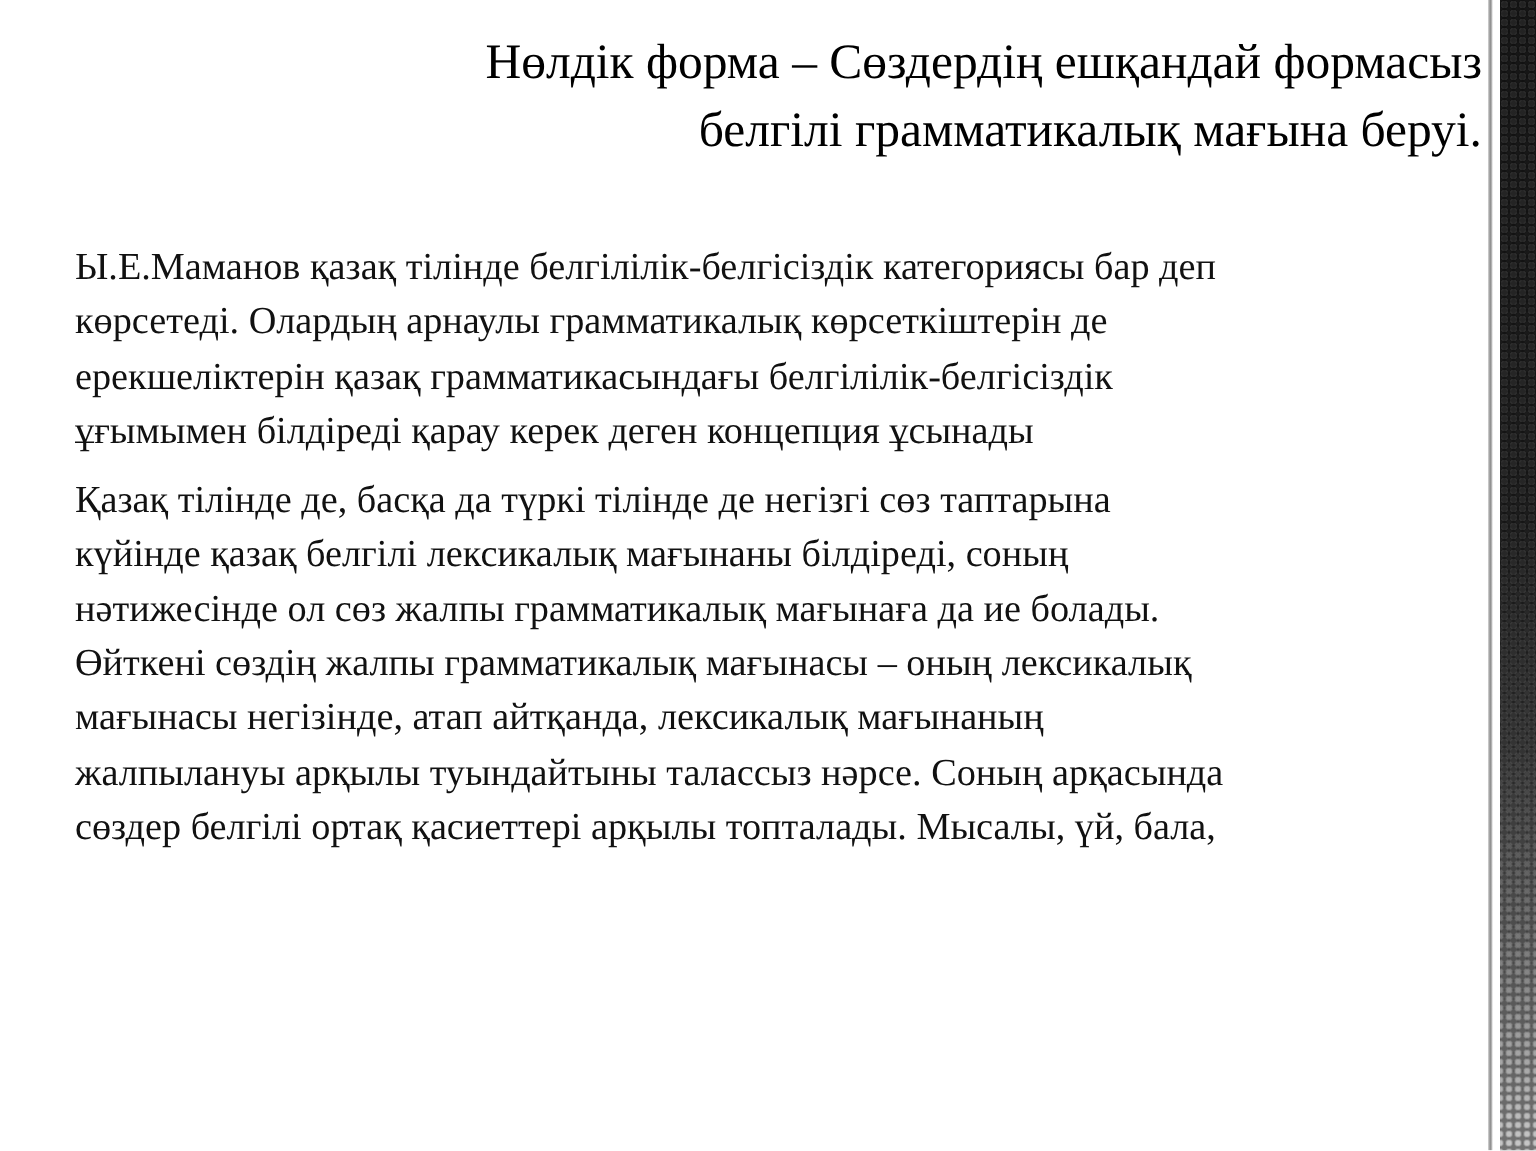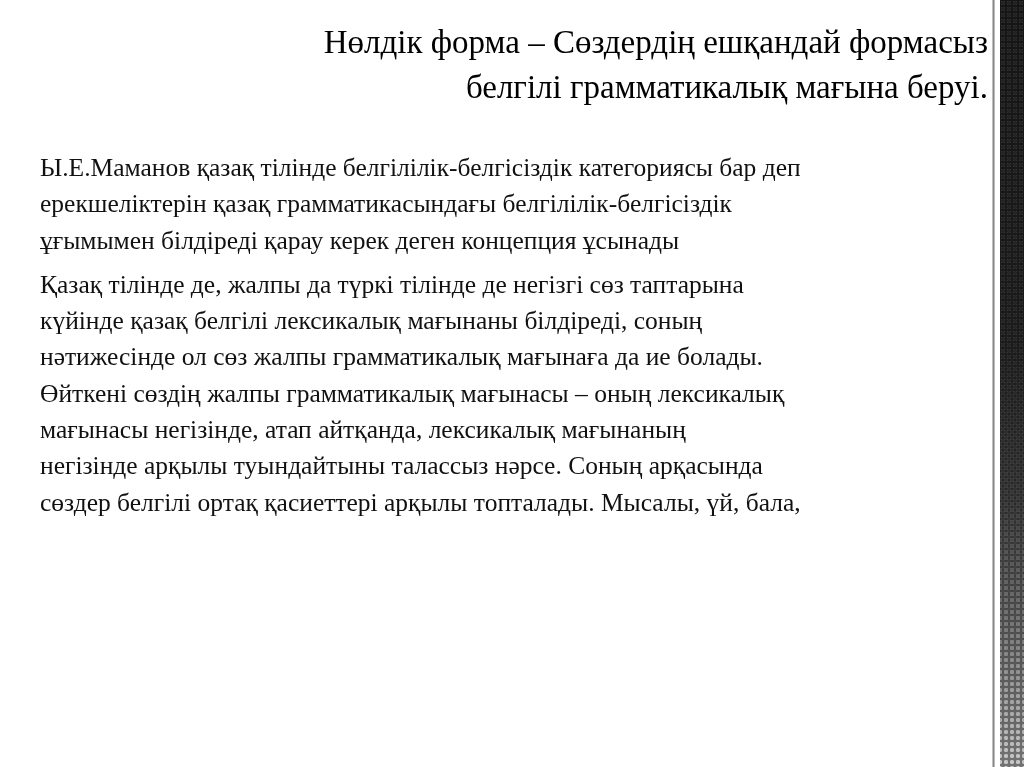--- a/index.html
+++ b/index.html
@@ -66,47 +66,48 @@
     .body {
       position: absolute;
       left: 40px;
       top: 150px;
       width: 940px;
       font-family: "Liberation Serif", "DejaVu Serif", serif;
       font-size: 25.5px;
       line-height: 36.3px;
       color: #111111;
     }
-    .para { margin: 0; }
+    .para { margin: 10px; }
     .para + .para { margin-top: 8px; }
     .line { display: block; white-space: nowrap; }
   </style>
 </head>
 <body>
 
 <div class="slide">
 
   <h1 class="title">
     <span>Нөлдік форма – Сөздердің ешқандай формасыз</span>
     <span>белгілі грамматикалық мағына беруі.</span>
   </h1>
 
   <div class="body">
     <p class="para">
       <span class="line">Ы.Е.Маманов қазақ тілінде белгілілік-белгісіздік категориясы бар деп</span>
+      <span class="line">көрсетеді. Олардың арнаулы грамматикалық көрсеткіштерін де</span>
       <span class="line">ерекшеліктерін қазақ грамматикасындағы белгілілік-белгісіздік</span>
       <span class="line">ұғымымен білдіреді қарау керек деген концепция ұсынады</span>
     </p>
     <p class="para">
-      <span class="line">Қазақ тілінде де, жалпы да түркі тілінде де негізгі сөз таптарына</span>
+      <span class="line">Қазақ тілінде де, басқа да түркі тілінде де негізгі сөз таптарына</span>
       <span class="line">күйінде қазақ белгілі лексикалық мағынаны білдіреді, соның</span>
       <span class="line">нәтижесінде ол сөз жалпы грамматикалық мағынаға да ие болады.</span>
       <span class="line">Өйткені сөздің жалпы грамматикалық мағынасы – оның лексикалық</span>
       <span class="line">мағынасы негізінде, атап айтқанда, лексикалық мағынаның</span>
-      <span class="line">негізінде арқылы туындайтыны талассыз нәрсе. Соның арқасында</span>
+      <span class="line">жалпылануы арқылы туындайтыны талассыз нәрсе. Соның арқасында</span>
       <span class="line">сөздер белгілі ортақ қасиеттері арқылы топталады. Мысалы, үй, бала,</span>
     </p>
   </div>
 
   <div class="divider-line"></div>
   <div class="texture-strip"></div>
   <div class="texture-overlay"></div>
 
 </div>
 

